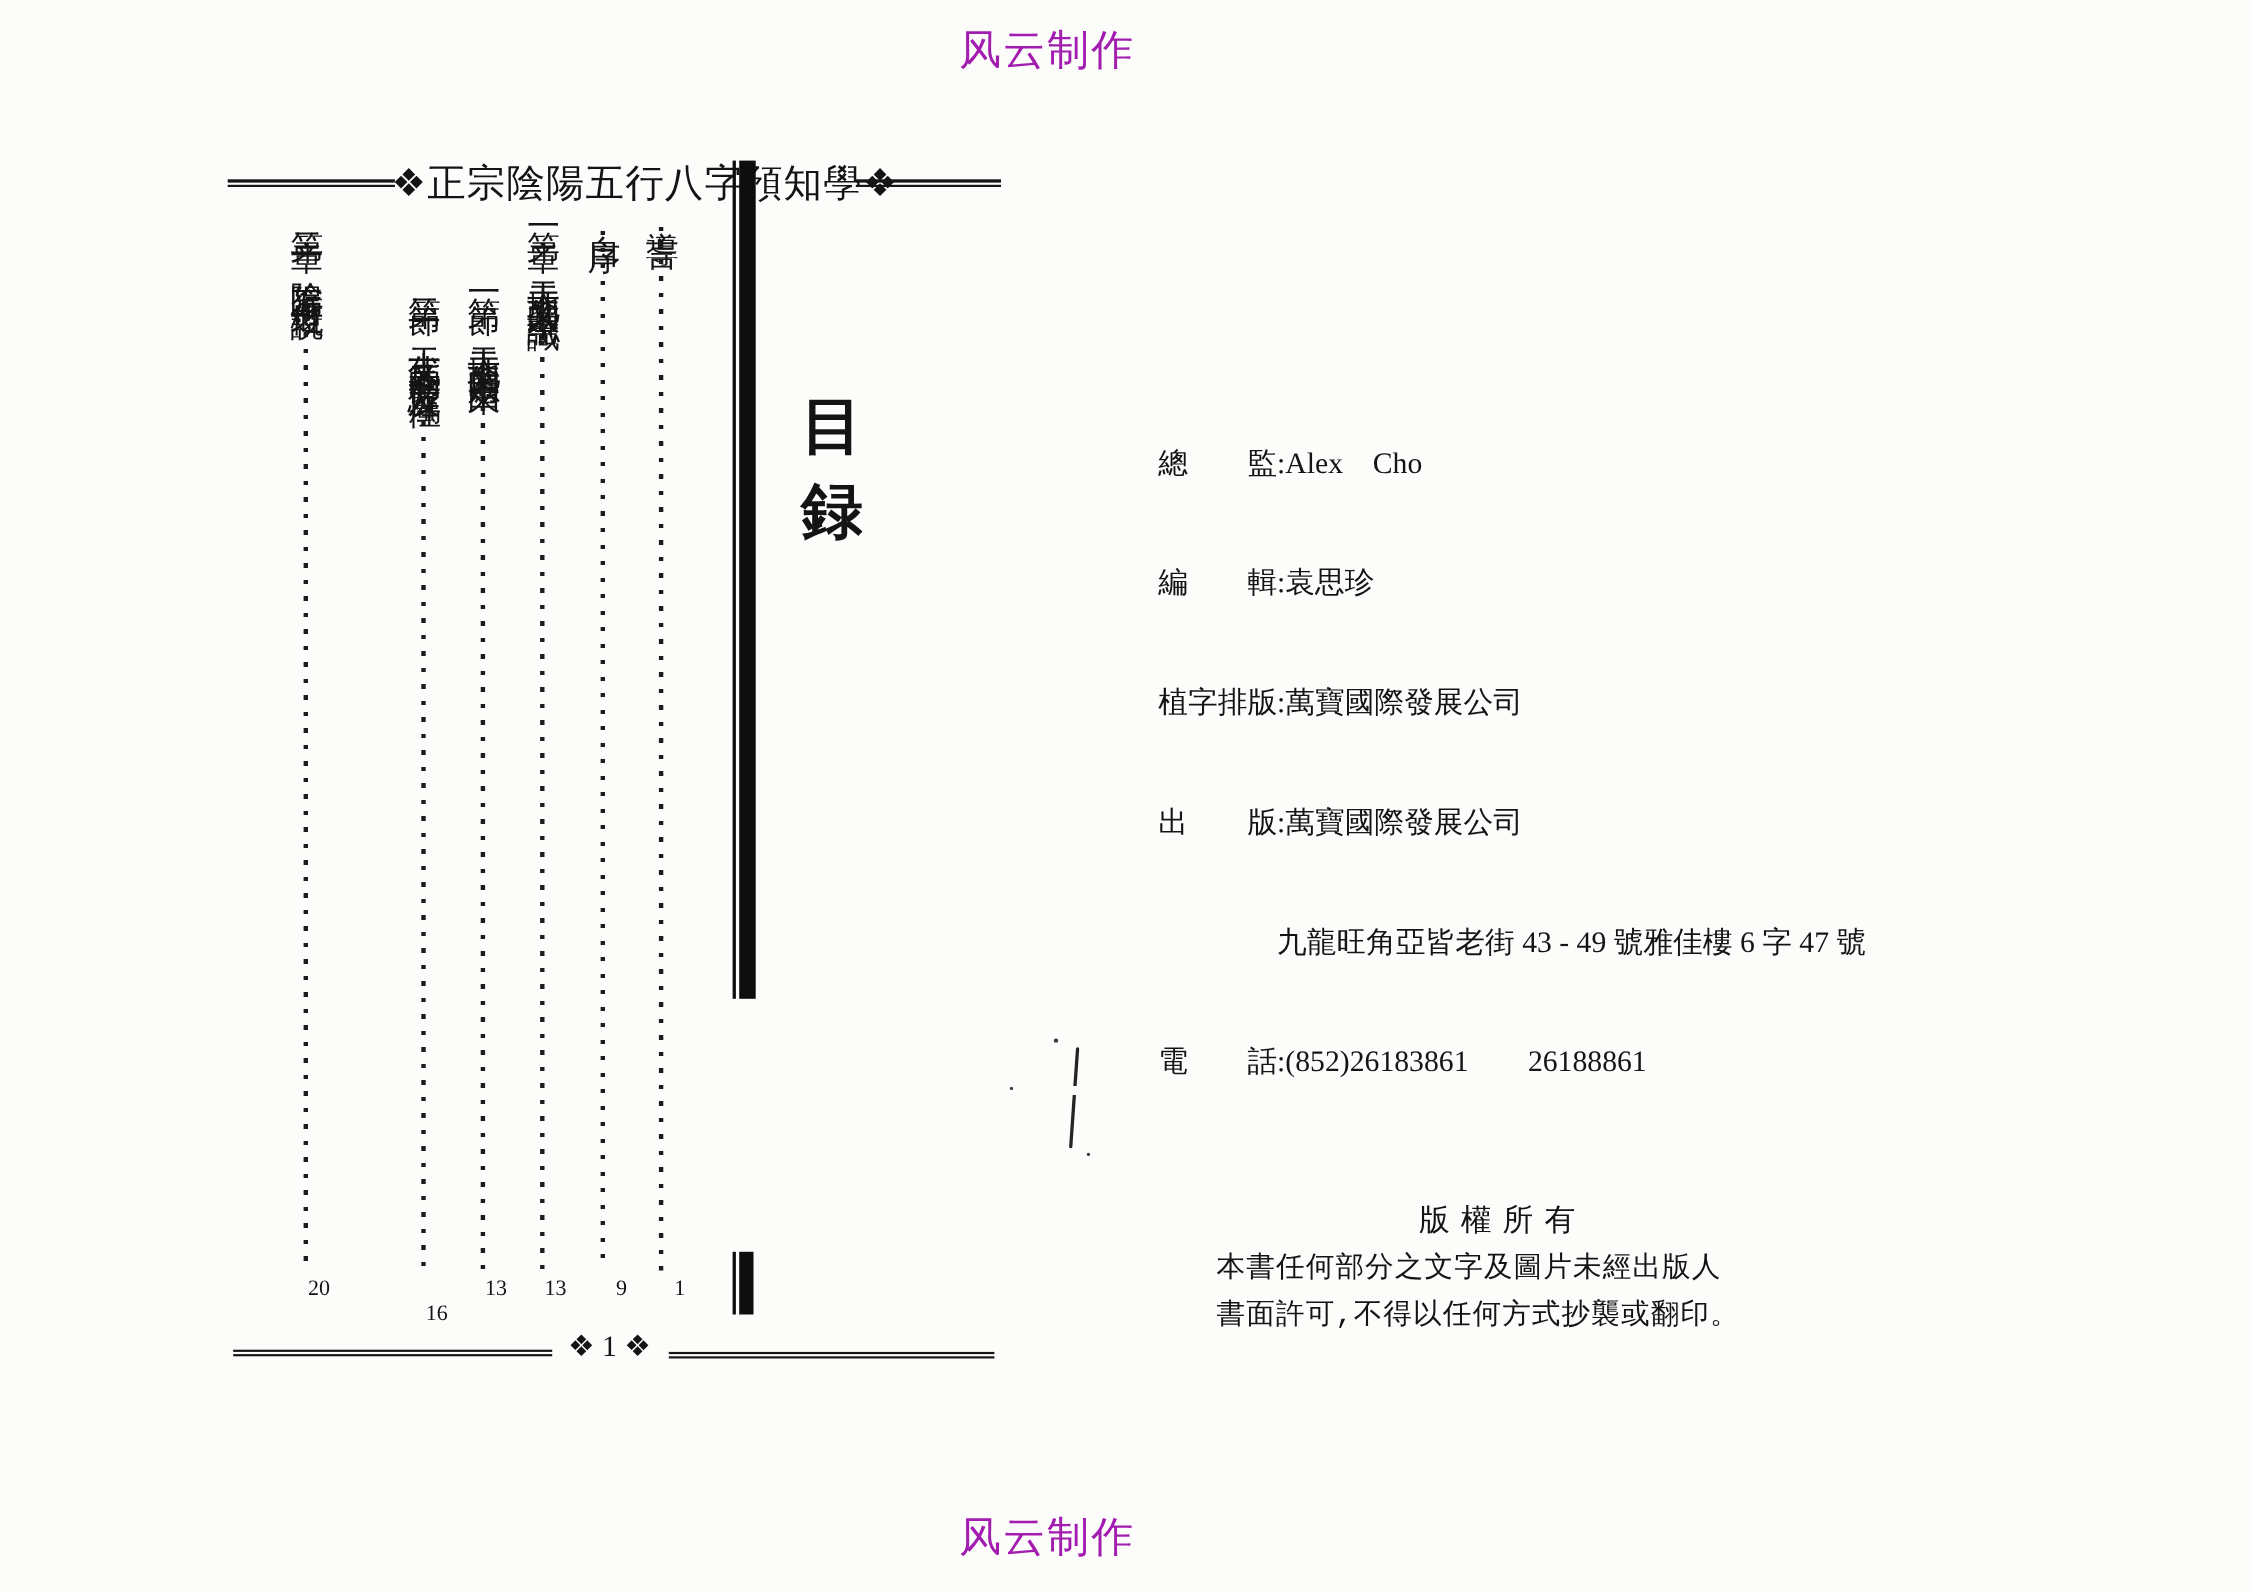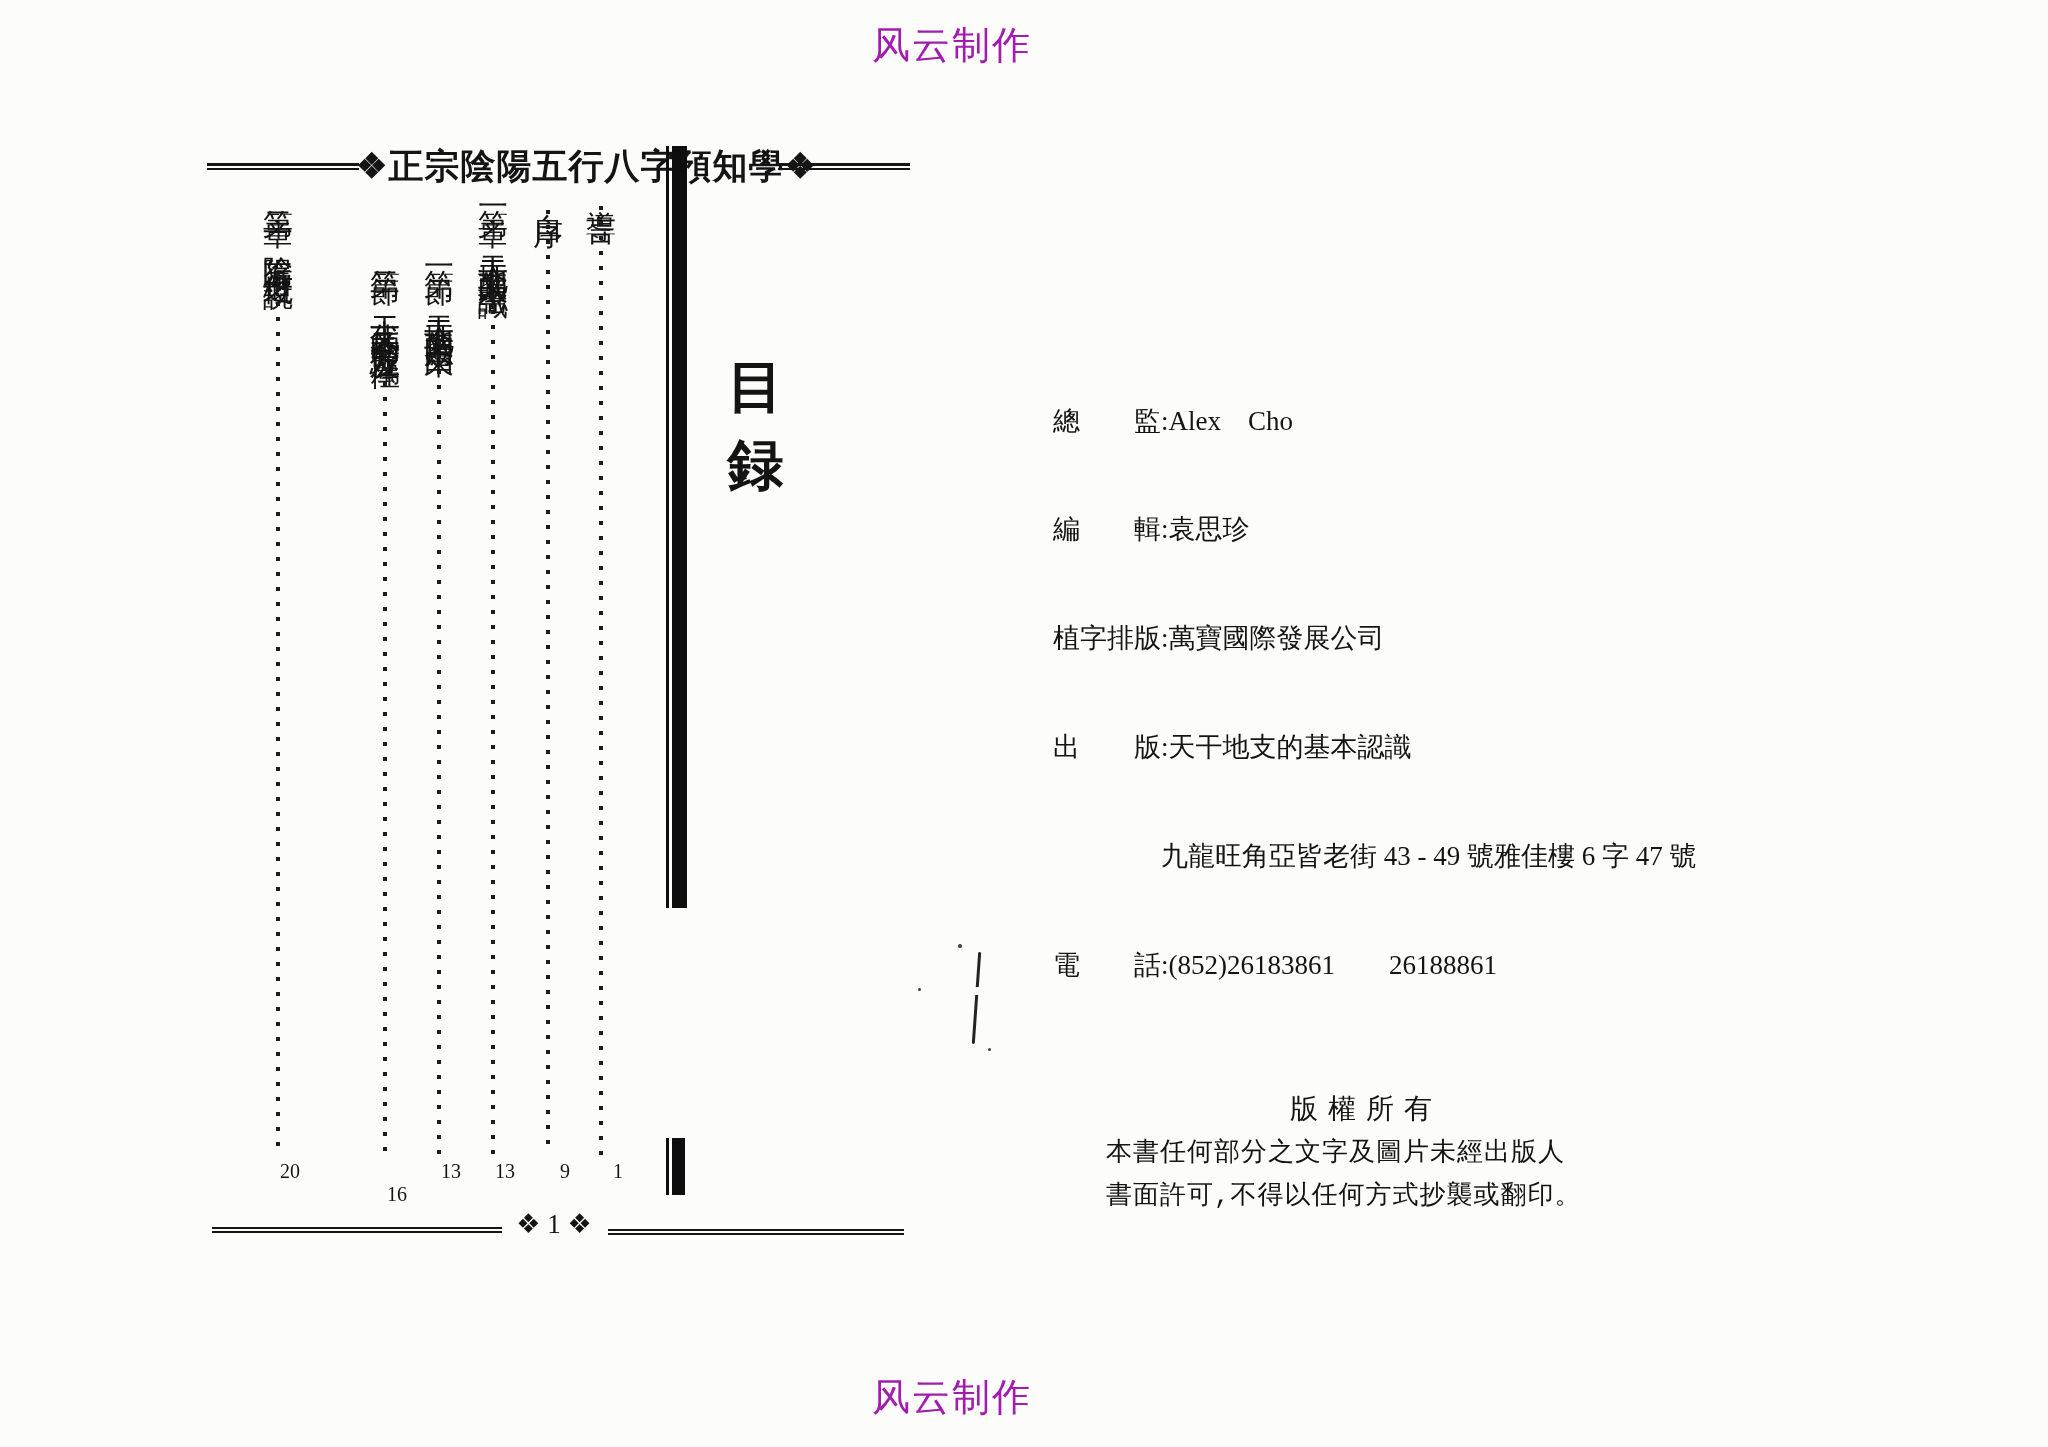--- a/index.html
+++ b/index.html
@@ -7,21 +7,21 @@
     width:2048px;height:1447px;position:relative;overflow:hidden;
     background:#fcfcfb;color:#141414;
     font-family:"Liberation Serif","DejaVu Serif",serif;
   }
   .abs{position:absolute;}
   
   .watermark{font-size:38px;color:#a21caf;letter-spacing:2px;font-family:"Liberation Serif","DejaVu Serif",serif;}
   
   .rule{height:2px;border-top:3px solid #161616;border-bottom:2px solid #161616;}
   .rule-thin{height:2px;border-top:2px solid #161616;border-bottom:2px solid #161616;}
-  .header-title{font-size:35px;font-weight:700;white-space:nowrap;letter-spacing:1px;}
+  .header-title{font-size:35px;font-weight:400;white-space:nowrap;letter-spacing:1px;}
   
   .toc-col{display:flex;flex-direction:column;align-items:center;width:36px;}
   .vtext{
     writing-mode:vertical-rl;text-orientation:upright;
     font-size:30px;line-height:36px;letter-spacing:4px;white-space:pre;
   }
   .leader{flex:1;width:4px;margin-top:12px;
     background:repeating-linear-gradient(180deg,#1c1c1c 0 4px,transparent 4px 15px);}
   .toc-num{width:44px;text-align:right;font-size:20px;}
   
@@ -92,21 +92,21 @@
 <div class="abs mulu" style="left:726px;top:320px;">目録</div>
 
 <div class="abs rule-thin" style="left:212px;top:1227px;width:290px;"></div>
 <div class="abs footer-marker" style="left:498px;top:1208px;width:112px;">❖ 1 ❖</div>
 <div class="abs rule-thin" style="left:608px;top:1229px;width:296px;"></div>
 
 <div class="abs pub" style="left:1053px;top:330px;">
   <div>總　　監:Alex　Cho</div>
   <div>編　　輯:袁思珍</div>
   <div>植字排版:萬寶國際發展公司</div>
-  <div>出　　版:天干地支的基本認識</div>
+  <div>出　　版:萬寶國際發展公司</div>
   <div>　　　　九龍旺角亞皆老街 43 - 49 號雅佳樓 6 字 47 號</div>
   <div>電　　話:(852)26183861　　26188861</div>
   
   
   
   
   
   
   
   

